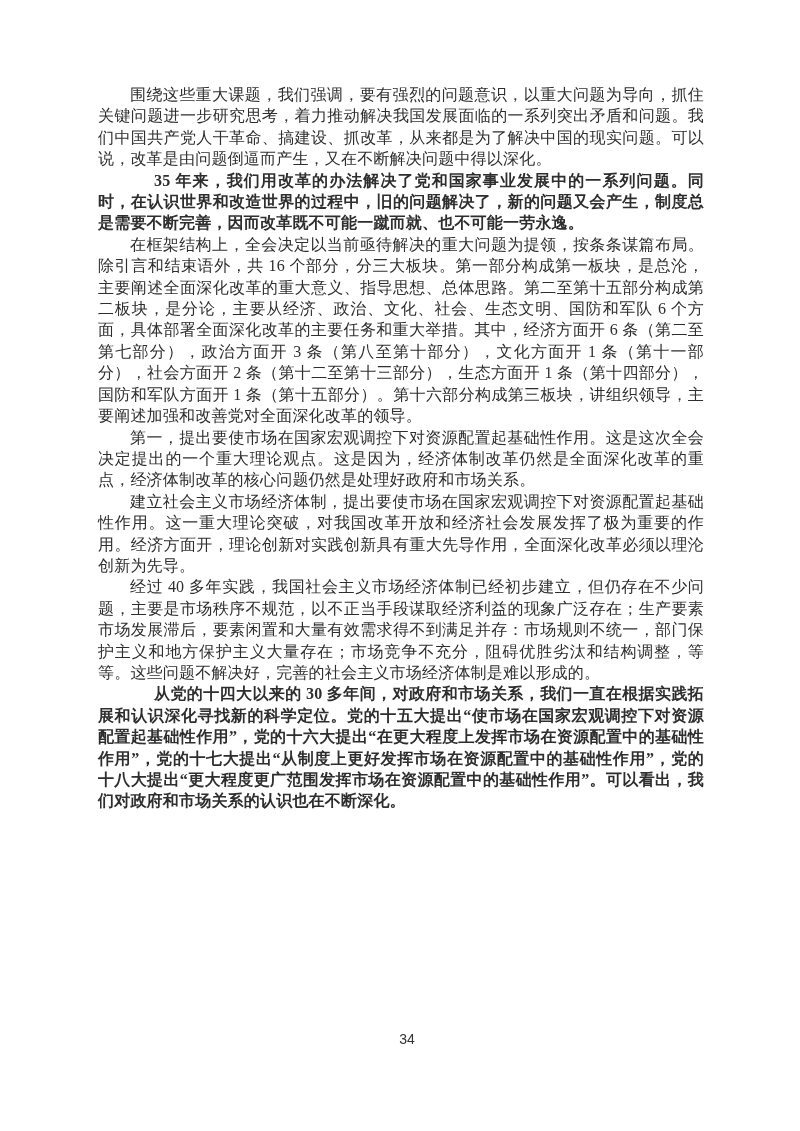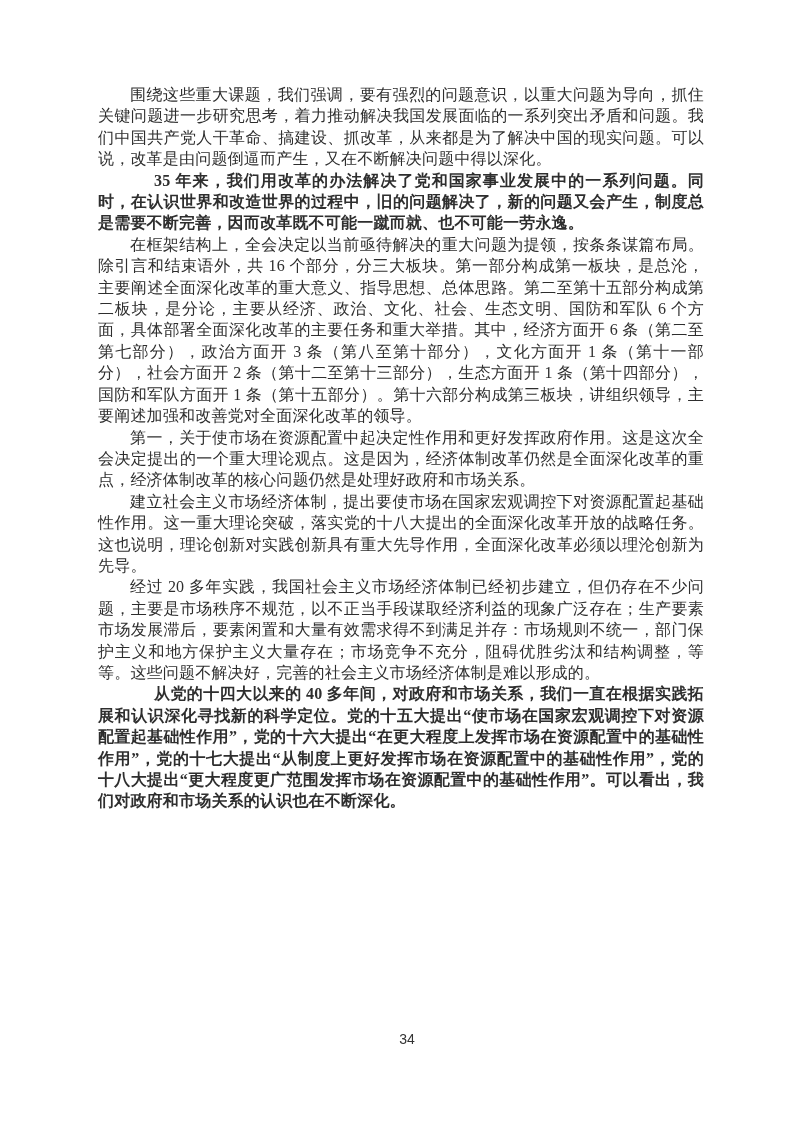--- a/index.html
+++ b/index.html
@@ -47,19 +47,19 @@
   }
 </style>
 </head>
 <body>
 
 <div class="page">
   <div class="page-body">
     <p>围绕这些重大课题，我们强调，要有强烈的问题意识，以重大问题为导向，抓住关键问题进一步研究思考，着力推动解决我国发展面临的一系列突出矛盾和问题。我们中国共产党人干革命、搞建设、抓改革，从来都是为了解决中国的现实问题。可以说，改革是由问题倒逼而产生，又在不断解决问题中得以深化。</p>
     <p class="indent-deep">35 年来，我们用改革的办法解决了党和国家事业发展中的一系列问题。同时，在认识世界和改造世界的过程中，旧的问题解决了，新的问题又会产生，制度总是需要不断完善，因而改革既不可能一蹴而就、也不可能一劳永逸。</p>
     <p>在框架结构上，全会决定以当前亟待解决的重大问题为提领，按条条谋篇布局。除引言和结束语外，共 16 个部分，分三大板块。第一部分构成第一板块，是总沦，主要阐述全面深化改革的重大意义、指导思想、总体思路。第二至第十五部分构成第二板块，是分论，主要从经济、政治、文化、社会、生态文明、国防和军队 6 个方面，具体部署全面深化改革的主要任务和重大举措。其中，经济方面开 6 条（第二至第七部分），政治方面开 3 条（第八至第十部分），文化方面开 1 条（第十一部分），社会方面开 2 条（第十二至第十三部分），生态方面开 1 条（第十四部分），国防和军队方面开 1 条（第十五部分）。第十六部分构成第三板块，讲组织领导，主要阐述加强和改善党对全面深化改革的领导。</p>
-    <p>第一，关于使市场在资源配置中起决定性作用和更好发挥政府作用。这是这次全会决定提出的一个重大理论观点。这是因为，经济体制改革仍然是全面深化改革的重点，经济体制改革的核心问题仍然是处理好政府和市场关系。</p>
-    <p>建立社会主义市场经济体制，提出要使市场在国家宏观调控下对资源配置起基础性作用。这一重大理论突破，落实党的十八大提出的全面深化改革开放的战略任务。这也说明，理论创新对实践创新具有重大先导作用，全面深化改革必须以理沦创新为先导。</p>
-    <p>经过 20 多年实践，我国社会主义市场经济体制已经初步建立，但仍存在不少问题，主要是市场秩序不规范，以不正当手段谋取经济利益的现象广泛存在；生产要素市场发展滞后，要素闲置和大量有效需求得不到满足并存：市场规则不统一，部门保护主义和地方保护主义大量存在；市场竞争不充分，阻碍优胜劣汰和结构调整，等等。这些问题不解决好，完善的社会主义市场经济体制是难以形成的。</p>
-    <p class="indent-deep">从党的十四大以来的 40 多年间，对政府和市场关系，我们一直在根据实践拓展和认识深化寻找新的科学定位。党的十五大提出“使市场在国家宏观调控下对资源配置起基础性作用”，党的十六大提出“在更大程度上发挥市场在资源配置中的基础性作用”，党的十七大提出“从制度上更好发挥市场在资源配置中的基础性作用”，党的十八大提出“更大程度更广范围发挥市场在资源配置中的基础性作用”。可以看出，我们对政府和市场关系的认识也在不断深化。</p>
+    <p>第一，提出要使市场在国家宏观调控下对资源配置起基础性作用。这是这次全会决定提出的一个重大理论观点。这是因为，经济体制改革仍然是全面深化改革的重点，经济体制改革的核心问题仍然是处理好政府和市场关系。</p>
+    <p>建立社会主义市场经济体制，提出要使市场在国家宏观调控下对资源配置起基础性作用。这一重大理论突破，对我国改革开放和经济社会发展发挥了极为重要的作用。经济方面开，理论创新对实践创新具有重大先导作用，全面深化改革必须以理沦创新为先导。</p>
+    <p>经过 40 多年实践，我国社会主义市场经济体制已经初步建立，但仍存在不少问题，主要是市场秩序不规范，以不正当手段谋取经济利益的现象广泛存在；生产要素市场发展滞后，要素闲置和大量有效需求得不到满足并存：市场规则不统一，部门保护主义和地方保护主义大量存在；市场竞争不充分，阻碍优胜劣汰和结构调整，等等。这些问题不解决好，完善的社会主义市场经济体制是难以形成的。</p>
+    <p class="indent-deep">从党的十四大以来的 30 多年间，对政府和市场关系，我们一直在根据实践拓展和认识深化寻找新的科学定位。党的十五大提出“使市场在国家宏观调控下对资源配置起基础性作用”，党的十六大提出“在更大程度上发挥市场在资源配置中的基础性作用”，党的十七大提出“从制度上更好发挥市场在资源配置中的基础性作用”，党的十八大提出“更大程度更广范围发挥市场在资源配置中的基础性作用”。可以看出，我们对政府和市场关系的认识也在不断深化。</p>
   </div>
   <div class="page-number">34</div>
 </div>
 
 </body></html>

